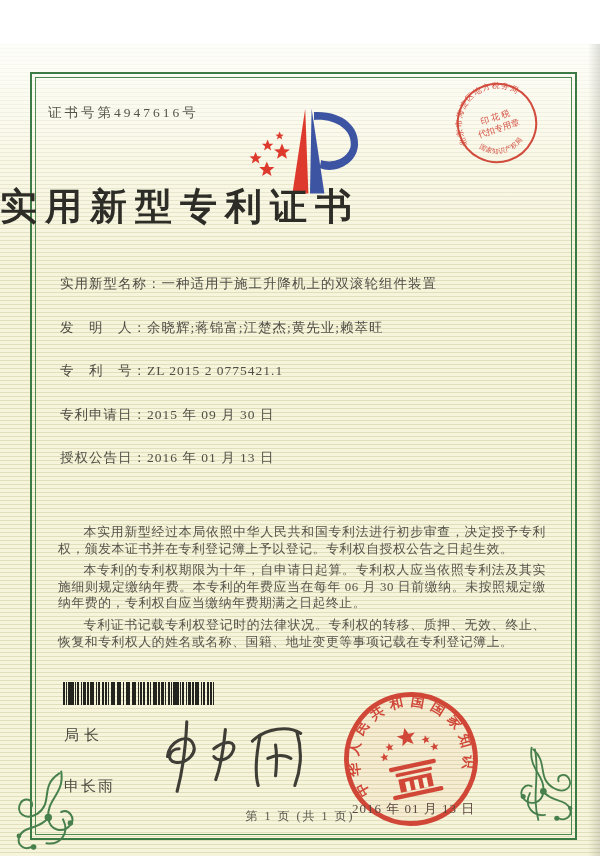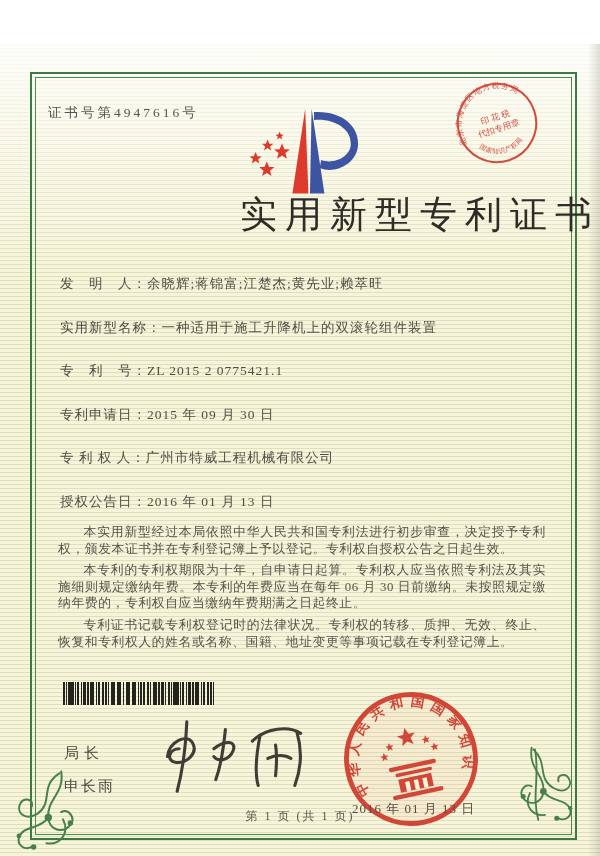--- a/index.html
+++ b/index.html
@@ -35,22 +35,22 @@
   .cert-no{
     position:absolute;left:48px;top:60px;
     font-size:13.5px;color:#56554c;letter-spacing:3px;
   }
 
   .logo{position:absolute;left:238px;top:60px;width:128px;height:96px;}
 
   .corner-stamp{position:absolute;left:450px;top:32px;width:94px;height:94px;opacity:0.88;}
 
   .title{
-    position:absolute;left:0;right:0;top:146px;text-align:right;
-    font-size:37px;font-weight:400;color:#2d2c27;letter-spacing:8px;
+    position:absolute;left:0;right:0;top:138px;text-align:left;
+    font-size:37px;font-weight:700;color:#2d2c27;letter-spacing:8px;
   }
 
   .fields{position:absolute;left:60px;top:230px;right:52px;}
   .field-row{font-size:13.5px;color:#4e4d44;line-height:20px;margin-bottom:23.5px;letter-spacing:1px;white-space:nowrap;}
   .field-row .lbl{color:#4e4d44;}
   .field-row .val{color:#504f46;}
 
   .body-text{
     position:absolute;left:58px;right:54px;top:480px;
     font-size:12.8px;line-height:16.6px;color:#55544a;
@@ -60,21 +60,21 @@
 
   .barcode{
     position:absolute;left:63px;top:638px;width:153px;height:23px;
     background-image:
       repeating-linear-gradient(90deg,#24241f 0 1px,transparent 1px 3px),
       repeating-linear-gradient(90deg,#24241f 0 2px,transparent 2px 7px),
       repeating-linear-gradient(90deg,#24241f 0 1px,transparent 1px 5px);
   }
 
   .signature{position:absolute;left:152px;top:672px;width:168px;height:82px;}
-  .director-title{position:absolute;left:64px;top:700px;font-size:15px;color:#4a4a40;letter-spacing:5px;font-family:Liberation Mono, monospace;}
+  .director-title{position:absolute;left:64px;top:682px;font-size:15px;color:#4a4a40;letter-spacing:5px;font-family:Liberation Mono, monospace;}
   .director-name{position:absolute;left:64px;top:733px;font-size:15px;color:#4a4a40;letter-spacing:2px;font-family:Liberation Mono, monospace;}
 
   .main-seal{position:absolute;left:336px;top:640px;width:150px;height:150px;opacity:0.9;}
   .seal-date{
     position:absolute;left:352px;top:756px;font-size:13px;color:#5d4a40;letter-spacing:1px;
   }
 
   .footer{
     position:absolute;left:0;right:0;top:764px;text-align:center;
     font-size:12px;color:#56554b;letter-spacing:2px;
@@ -122,33 +122,30 @@
         </text>
         <text x="60" y="56" text-anchor="middle" font-size="11" fill="#cd3527">印 花 税</text>
         <text x="60" y="71" text-anchor="middle" font-size="11" fill="#cd3527">代扣专用章</text>
       </g>
     </svg>
 
     <div class="title">实用新型专利证书</div>
 
     <div class="fields">
       <div class="field-row">
+        <span class="lbl">实用新型名称：</span><span class="val">一种适用于施工升降机上的双滚轮组件装置</span>
+      </div>
+      <div class="field-row">
         <span class="lbl">发　明　人：</span><span class="val">余晓辉;蒋锦富;江楚杰;黄先业;赖萃旺</span>
       </div>
       <div class="field-row">
-        <span class="lbl">实用新型名称：</span><span class="val">一种适用于施工升降机上的双滚轮组件装置</span>
-      </div>
-      <div class="field-row">
         <span class="lbl">专　利　号：</span><span class="val">ZL 2015 2 0775421.1</span>
       </div>
       <div class="field-row">
         <span class="lbl">专利申请日：</span><span class="val">2015 年 09 月 30 日</span>
-      </div>
-      <div class="field-row">
-        <span class="lbl">专 利 权 人：</span><span class="val">广州市特威工程机械有限公司</span>
       </div>
       <div class="field-row">
         <span class="lbl">授权公告日：</span><span class="val">2016 年 01 月 13 日</span>
       </div>
     </div>
 
     <div class="body-text">
       <p>本实用新型经过本局依照中华人民共和国专利法进行初步审查，决定授予专利权，颁发本证书并在专利登记簿上予以登记。专利权自授权公告之日起生效。</p>
       <p>本专利的专利权期限为十年，自申请日起算。专利权人应当依照专利法及其实施细则规定缴纳年费。本专利的年费应当在每年 06 月 30 日前缴纳。未按照规定缴纳年费的，专利权自应当缴纳年费期满之日起终止。</p>
       <p>专利证书记载专利权登记时的法律状况。专利权的转移、质押、无效、终止、恢复和专利权人的姓名或名称、国籍、地址变更等事项记载在专利登记簿上。</p>

